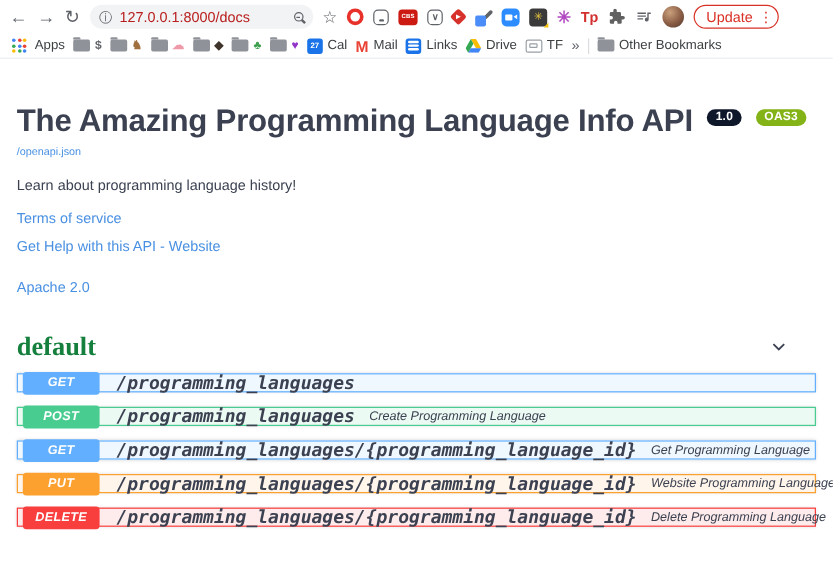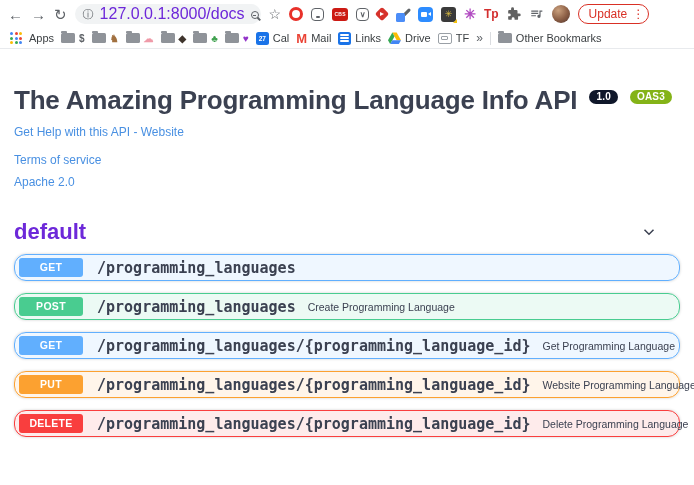--- a/index.html
+++ b/index.html
@@ -6,21 +6,21 @@
   html,body { width:694px; height:485px; overflow:hidden; background:#fff;
               font-family:"Liberation Sans", sans-serif; }
   .screen { width:694px; height:485px; position:relative; background:#fff; }
 
   
   .toolbar { height:28px; display:flex; align-items:center; padding:0 8px; gap:8px; background:#fff; }
   .nav-ic { color:#5f6368; font-size:15px; line-height:1; cursor:pointer; }
   .omnibox { width:186px; height:20px; background:#f1f3f4; border-radius:10px;
              display:flex; align-items:center; padding:0 8px; gap:6px; flex:0 0 auto; }
   .info-ic { color:#5f6368; font-size:11px; }
-  .url { color:#6d28d9; font-size:16px; white-space:nowrap; flex:1; }
+  .url { color:#b91c1c; font-size:12px; white-space:nowrap; flex:1; }
   .mag-glass { width:8px; height:8px; border:1.5px solid #5f6368; border-radius:50%;
                position:relative; display:inline-block; }
   .mag-glass::before { content:""; position:absolute; left:1px; top:2.5px; width:3px; height:1.2px; background:#5f6368; }
   .mag-glass::after { content:""; position:absolute; width:4px; height:1.5px; background:#5f6368;
                       transform:rotate(45deg); right:-3.5px; bottom:-1.5px; }
   .star { color:#5f6368; font-size:14px; line-height:1; cursor:pointer; }
 
   .ext { display:inline-flex; align-items:center; justify-content:center; cursor:pointer; flex:0 0 auto; }
   .red-ring { width:14px; height:14px; border-radius:50%; border:3.5px solid #e8312a; }
   .bubble { width:13px; height:13px; border:1.5px solid #5f6368; border-radius:4px; position:relative; }
@@ -82,30 +82,30 @@
   .badge { display:inline-block; color:#fff; font-size:10px; font-weight:bold; border-radius:10px;
            padding:1.5px 7px; position:relative; top:-9px; margin-left:5px; vertical-align:baseline; letter-spacing:.2px; }
   .badge.ver { background:#0f172a; }
   .badge.oas { background:#84b317; }
   .spec { display:block; margin-top:5px; font-size:9px; color:#4990e2; text-decoration:none; cursor:pointer; }
   .desc { margin-top:16px; font-size:12px; color:#3b4151; }
   .lnk { display:block; font-size:12px; color:#4990e2; text-decoration:none; cursor:pointer; }
   .lnk.terms { margin-top:14px; }
   .lnk.web { margin-top:9px; }
   .lnk.email { margin-top:2px; }
-  .lnk.lic { margin-top:8px; }
+  .lnk.lic { margin-top:20px; }
 
   .tag-header { margin-top:30px; display:flex; align-items:center; justify-content:space-between;
                 padding-right:22px; cursor:pointer; }
-  .tag-header h3 { font-size:22px; font-weight:600; color:#6d28d9; }
+  .tag-header h3 { font-size:22px; font-weight:600; color:#15803d;font-family:Liberation Serif, serif; }
   .tag-chevron { flex:0 0 auto; }
 
   #endpoints { margin-top:9px; display:flex; flex-direction:column; gap:12px; }
-  .opblock { height:27px; display:flex; align-items:center; padding:0 10px 0 4px;
-             border:1px solid; border-radius:12px; box-shadow:0 0 3px rgba(0,0,0,.19); cursor:pointer; }
+  .opblock { height:16px; display:flex; align-items:center; padding:0 10px 0 4px;
+             border:1px solid; border-radius:0; box-shadow:0 0 3px rgba(0,0,0,.19); cursor:pointer;font-style:italic; }
   .method { width:64px; height:19px; line-height:19px; text-align:center; border-radius:3px;
             color:#fff; font-size:10.5px; font-weight:bold; letter-spacing:.3px; flex:0 0 auto; }
   .path { margin-left:14px; font-family:"DejaVu Sans Mono", monospace; font-weight:bold;
           font-size:15px; color:#3b4151; white-space:nowrap; }
   .summary { margin-left:12px; font-size:10.5px; color:#3b4151; white-space:nowrap; }
 </style>
 </head>
 <body>
 
 <div class="screen">
@@ -235,22 +235,24 @@
       <span>Other Bookmarks</span>
     </span>
   </div>
 
   <div class="content">
     <h1 class="api-title">
       <span>The Amazing Programming Language Info API</span>
       <span class="badge ver">1.0</span>
       <span class="badge oas">OAS3</span>
     </h1>
+    <a class="spec">/openapi.json</a>
+    <p class="desc">Learn about programming language history!</p>
+    <a class="lnk terms">Terms of service</a>
     <a class="lnk web">Get Help with this API - Website</a>
-    <a class="lnk terms">Terms of service</a>
     <a class="lnk lic">Apache 2.0</a>
 
     <div class="tag-header">
       <h3>default</h3>
       <svg class="tag-chevron" width="18" height="18" viewBox="0 0 24 24">
           <path d="M6 9l6 6 6-6" fill="none" stroke="#3b4151" stroke-width="2"></path>
         </svg>
     </div>
     <div id="endpoints">
   <div class="opblock" style="border-color: rgb(97, 175, 254); background: rgba(97, 175, 254, 0.1);">

